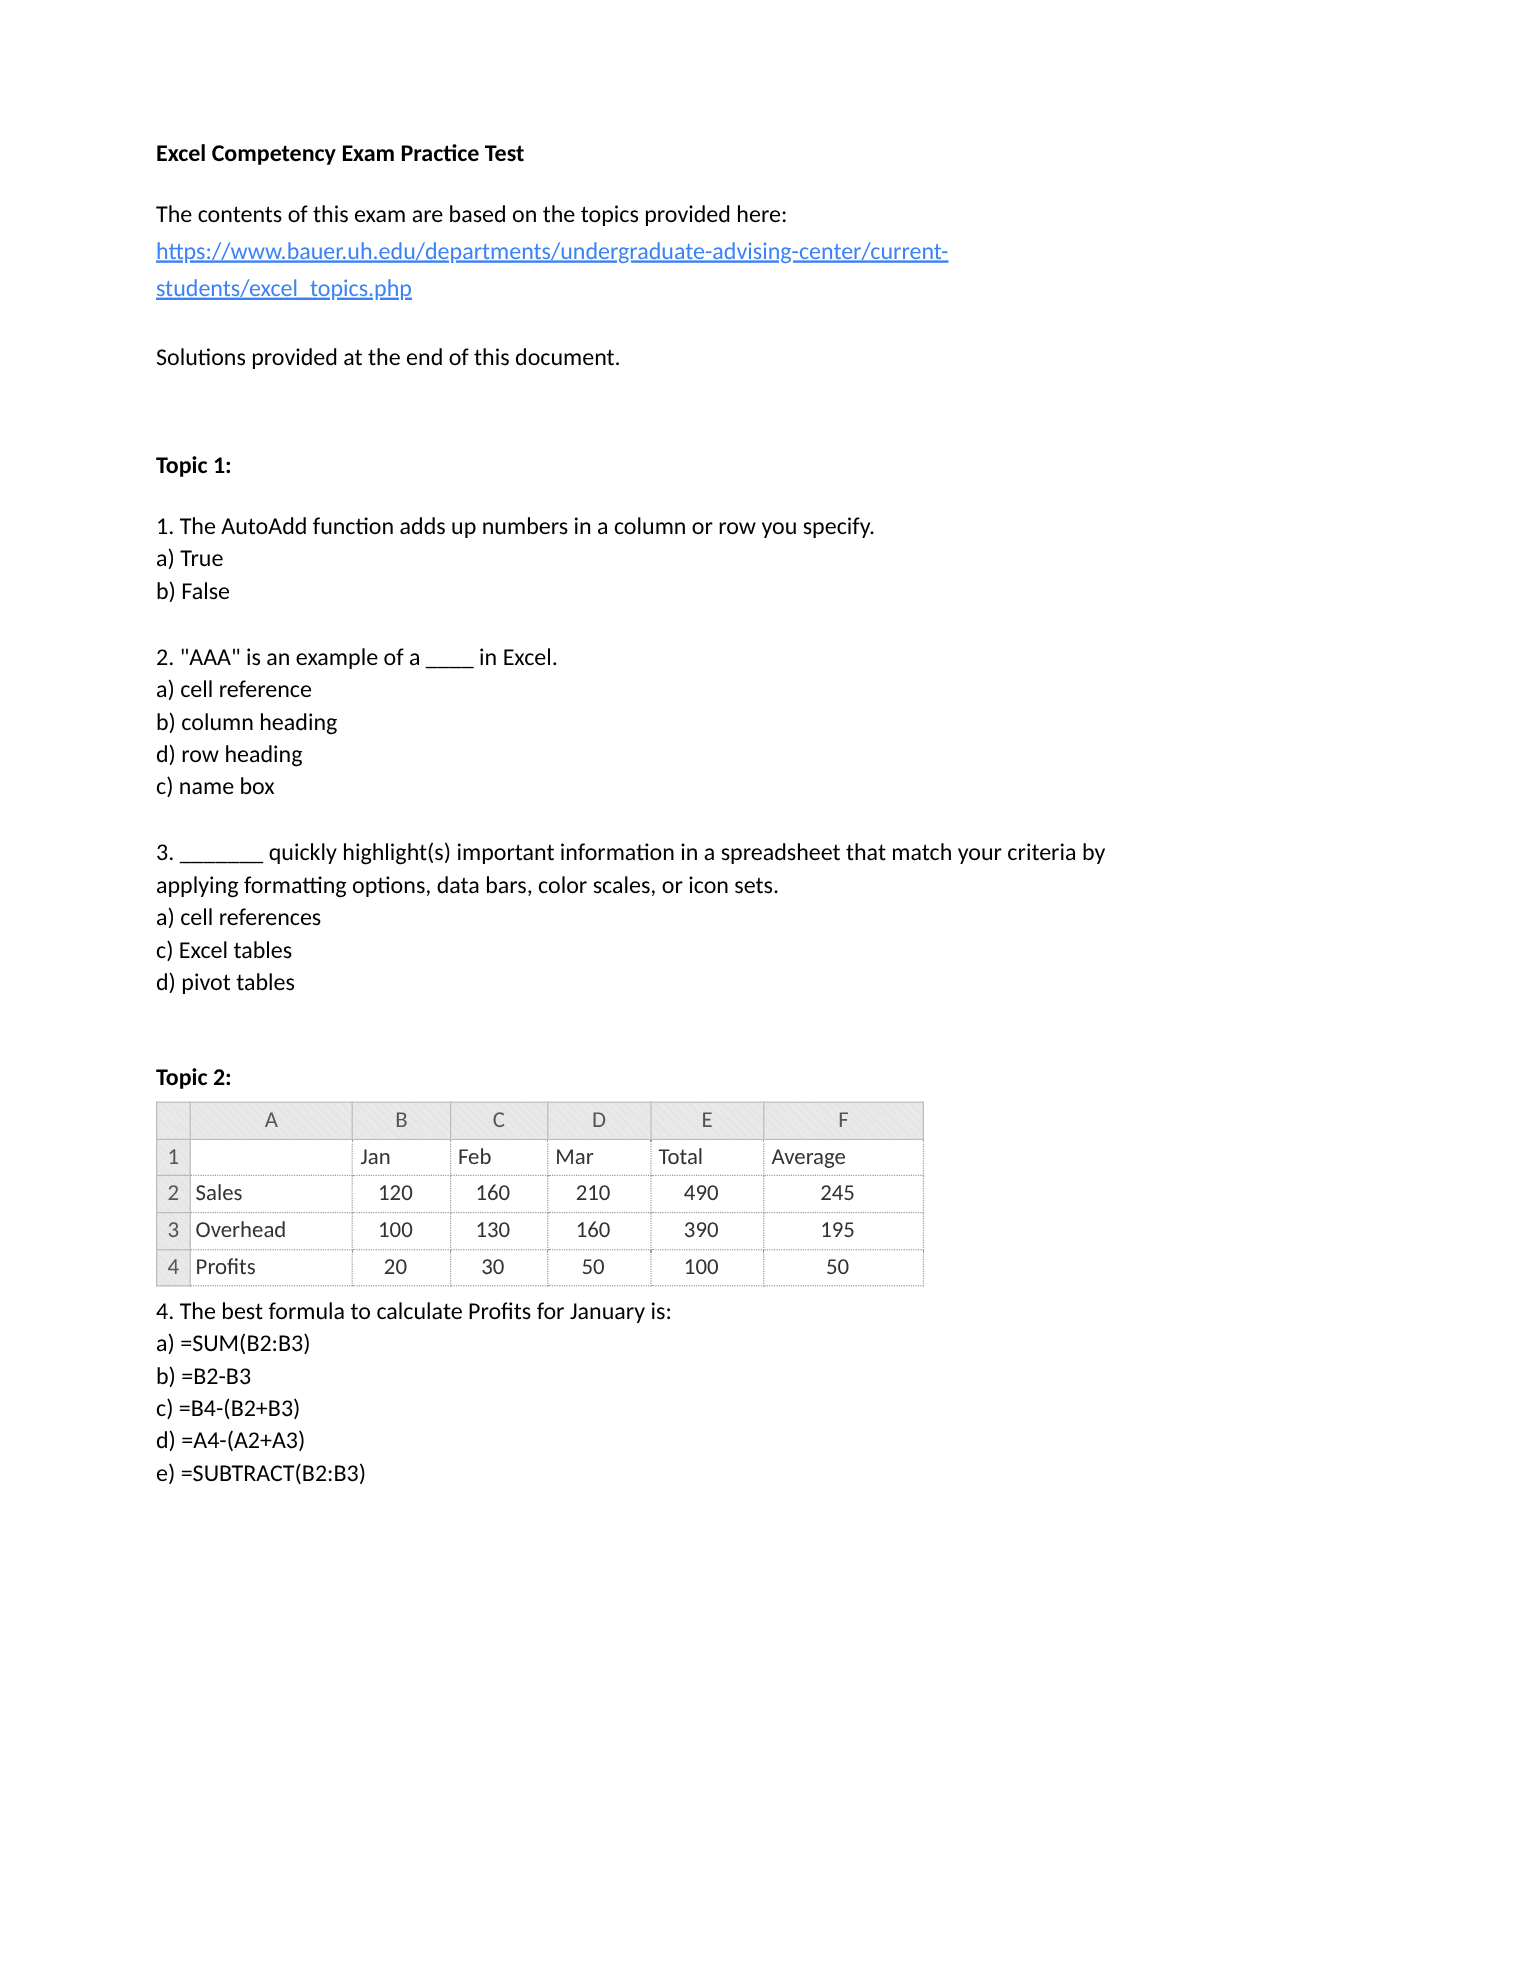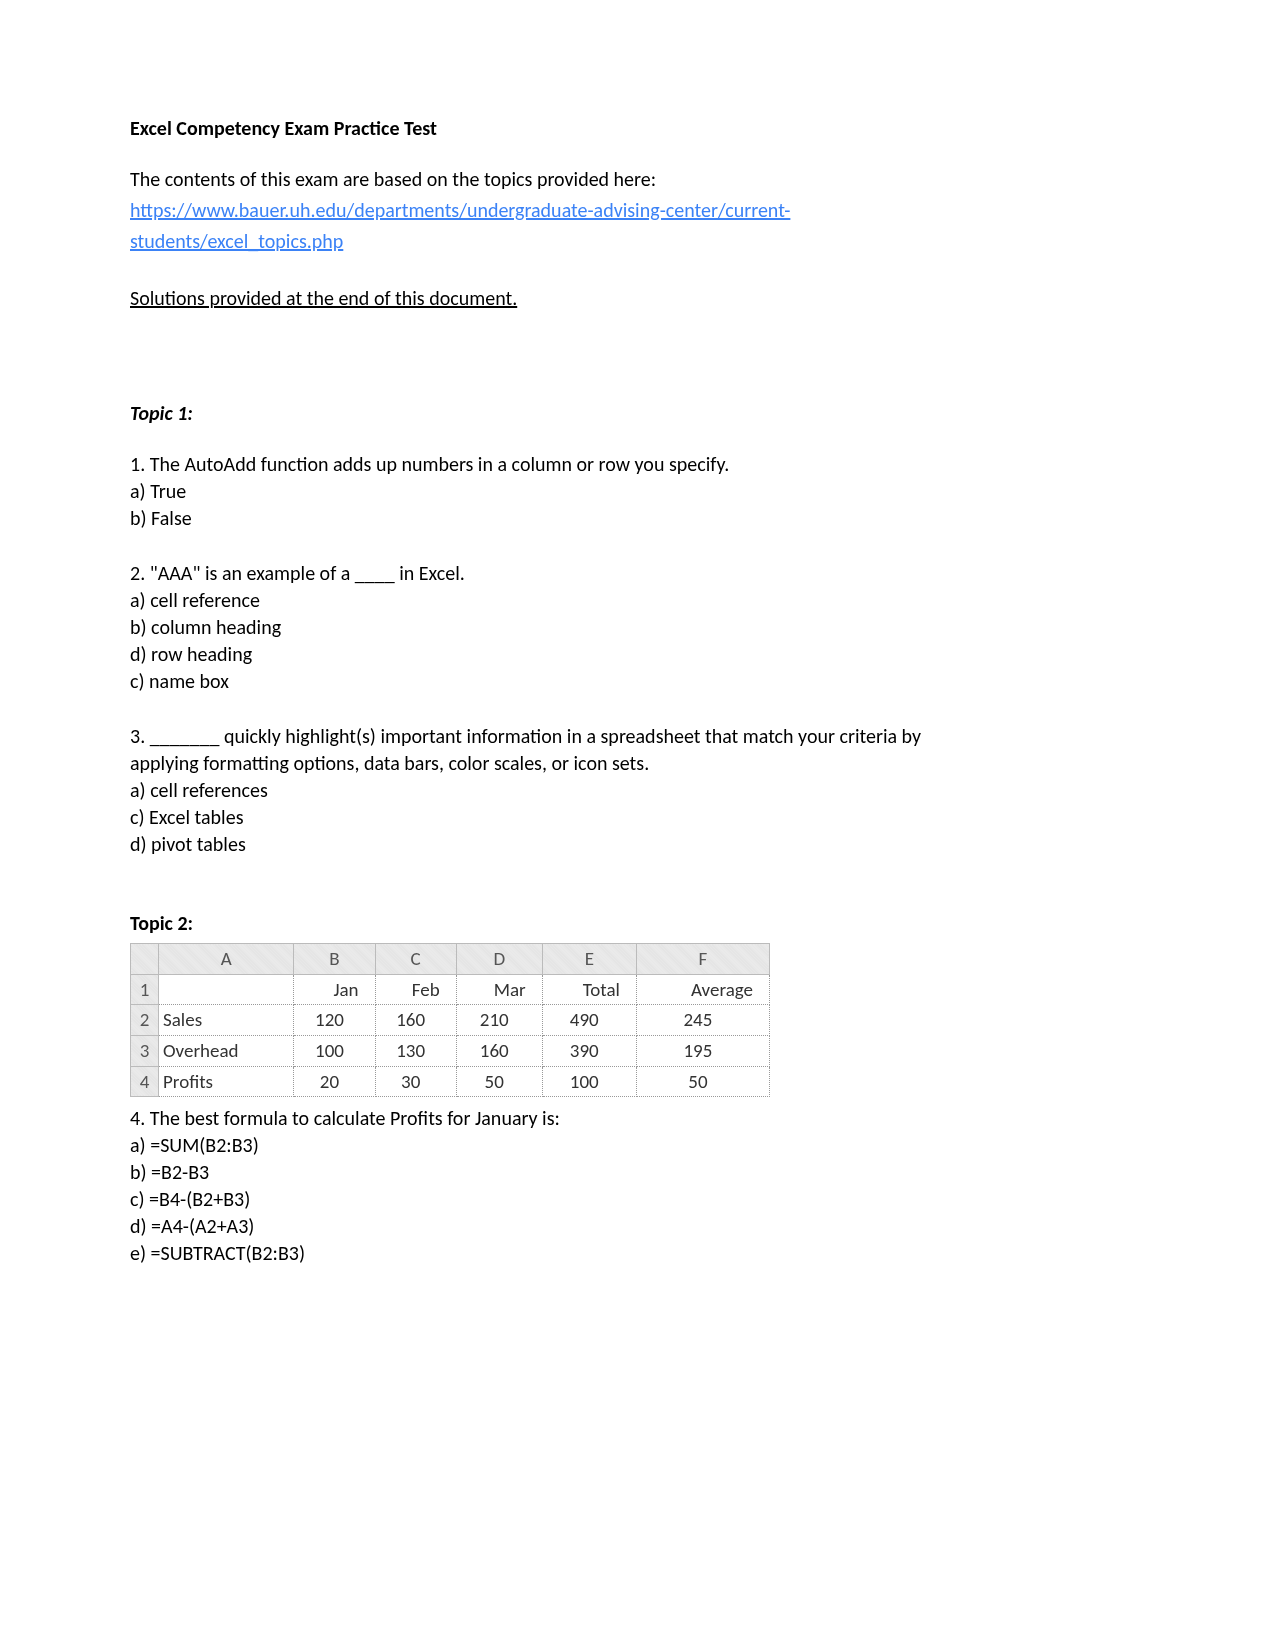--- a/index.html
+++ b/index.html
@@ -19,26 +19,25 @@
     }
     .title {
       font-weight: 700;
       margin-bottom: 24px;
     }
     .para { margin: 4px 0; }
     .link {
       text-decoration: underline;
       color: #3b82f6;
     }
-    .solutions { margin-top: 30px; margin-bottom: 88px; text-decoration: underline; }
+    .solutions { margin-top: 30px; margin-bottom: 63px; }
     .topic-heading {
       font-weight: 700;
       margin-top: 52px;
       margin-bottom: 24px;
-      font-style: italic;
     }
     .q-block { margin-bottom: 28px; }
     .q-line { margin: 0; }
 
     .excel-wrap {
       margin-top: 6px;
       width: 640px;
     }
     table.excel {
       border-collapse: collapse;
@@ -63,21 +62,21 @@
     }
     table.excel th.corner {
       width: 28px;
     }
     table.excel th.rowhead {
       width: 28px;
       text-align: center;
     }
     table.excel td.label { text-align: left; padding-left: 4px; }
     table.excel td.num { text-align: center; padding-right: 16px; }
-    table.excel td.hdr { text-align: right; padding-right: 16px; }
+    table.excel td.hdr { text-align: left; padding-right: 16px; }
     .topic2 { margin-top: 52px; }
     .q4-block { margin-top: 8px; }
   </style>
 </head>
 <body>
 
 <div class="page">
 
   <div class="title">Excel Competency Exam Practice Test</div>
 

